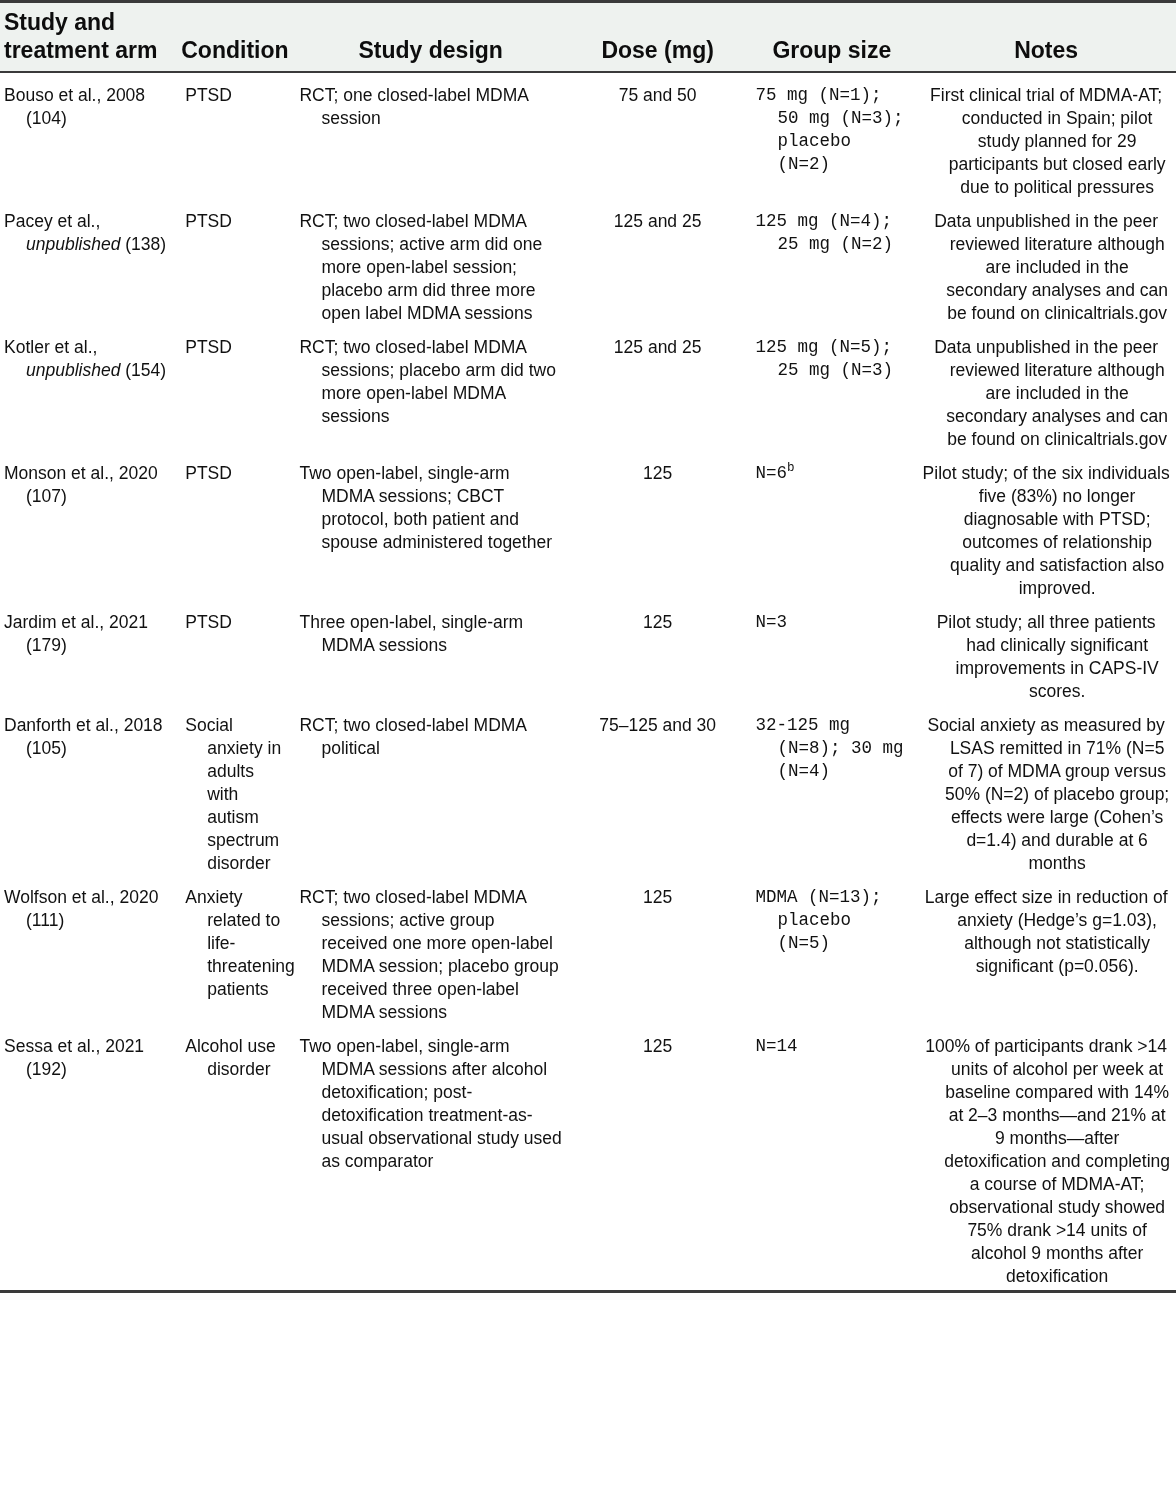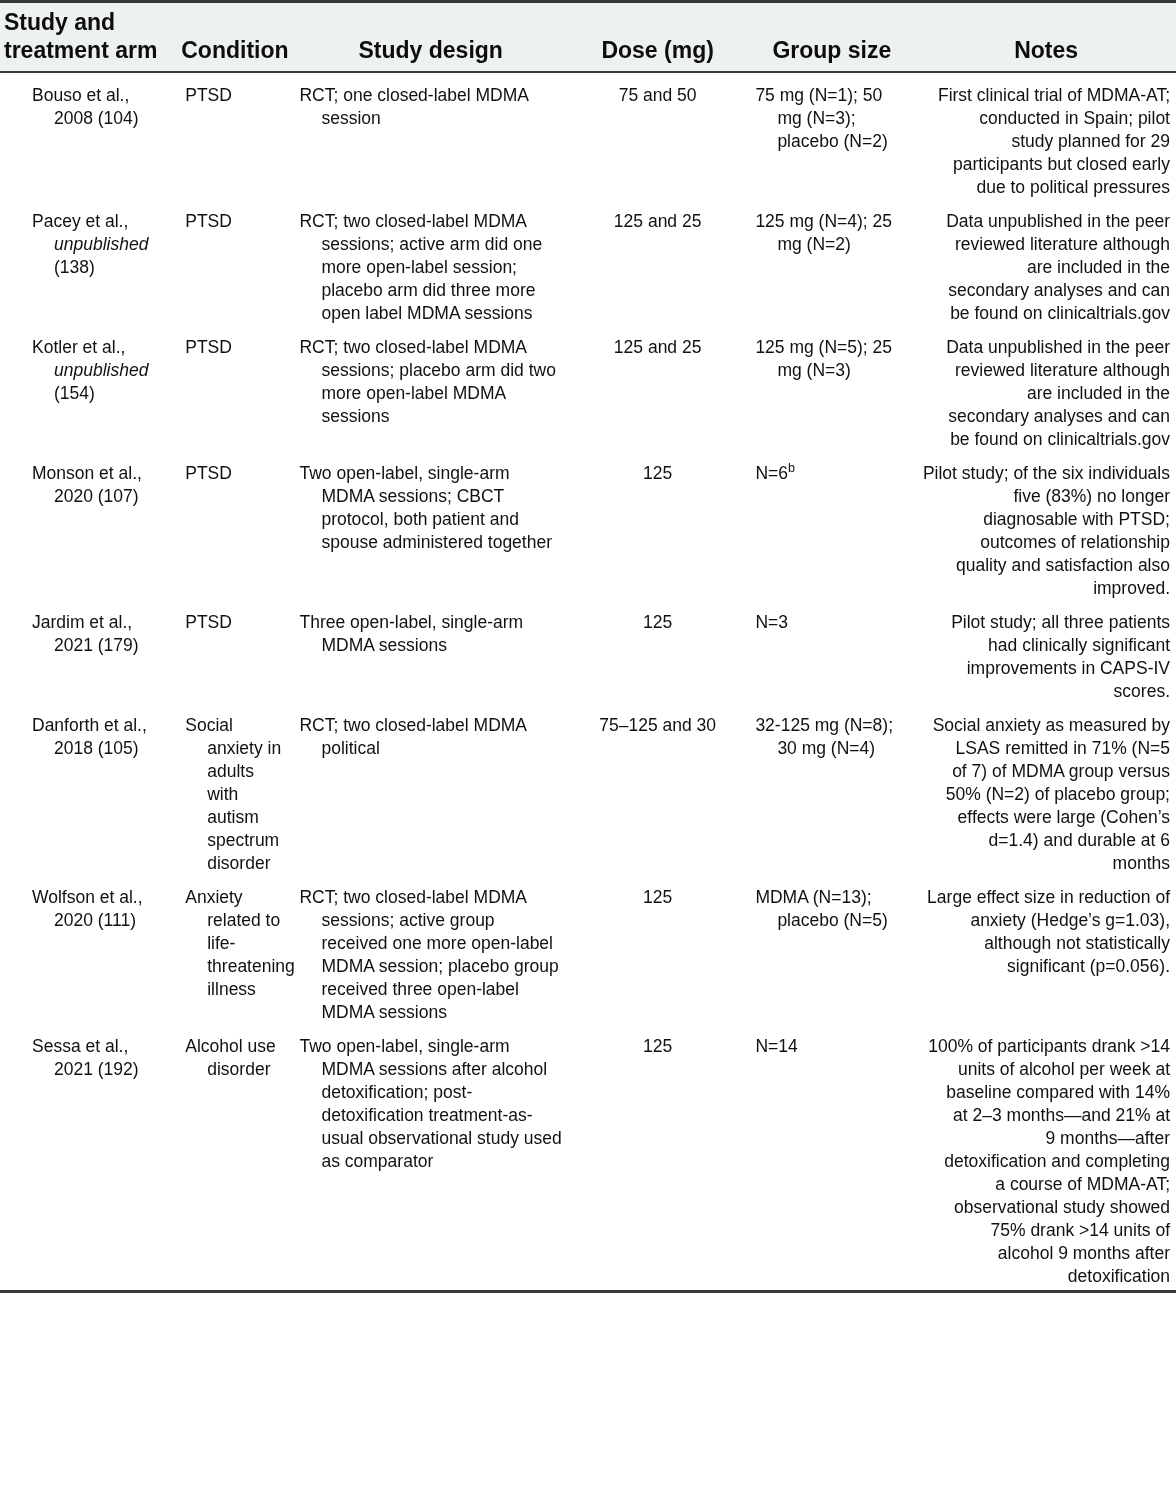--- a/index.html
+++ b/index.html
@@ -78,21 +78,20 @@
   }
   
   td.hang {
     text-align: left;
     padding-left: 4px;
     text-indent: -22px;
     margin-left: 0;
   }
   td.hang > .cellbox {
     padding-left: 22px;
-    margin-left: 28px;
   }
   td.center {
     text-align: center;
   }
   td.cond {
     text-align: left;
     padding-left: 10px;
     text-indent: -22px;
   }
   td.cond > .cellbox {
@@ -106,23 +105,24 @@
   td.design > .cellbox {
     padding-left: 22px;
   }
   td.group {
     text-align: left;
     padding-left: 8px;
     text-indent: -22px;
   }
   td.group > .cellbox {
     padding-left: 22px;
+    font-family: Liberation Mono, monospace;
   }
   td.notes {
-    text-align: right;
+    text-align: center;
     padding-left: 6px;
     text-indent: -22px;
   }
   td.notes > .cellbox {
     padding-left: 22px;
   }
   .italic { font-style: italic; }
   sup.fn {
     font-size: 0.72em;
     vertical-align: super;
@@ -278,21 +278,21 @@
           </td>
           <td class="notes">
             <div class="cellbox">Social anxiety as measured by LSAS remitted in 71% (N=5 of 7) of MDMA group versus 50% (N=2) of placebo group; effects were large (Cohen’s d=1.4) and durable at 6 months</div>
           </td>
         </tr>
         <tr class="data-row">
           <td class="hang">
             <div class="cellbox"><span>Wolfson et al., </span><span>2020 (111)</span></div>
           </td>
           <td class="cond">
-            <div class="cellbox">Anxiety related to life-threatening illness</div>
+            <div class="cellbox">Anxiety related to life-threatening patients</div>
           </td>
           <td class="design">
             <div class="cellbox">RCT; two closed-label MDMA sessions; active group received one more open-label MDMA session; placebo group received three open-label MDMA sessions</div>
           </td>
           <td class="center">125</td>
           <td class="group">
             <div class="cellbox">MDMA (N=13); placebo (N=5)</div>
           </td>
           <td class="notes">
             <div class="cellbox">Large effect size in reduction of anxiety (Hedge’s g=1.03), although not statistically significant (p=0.056).</div>

